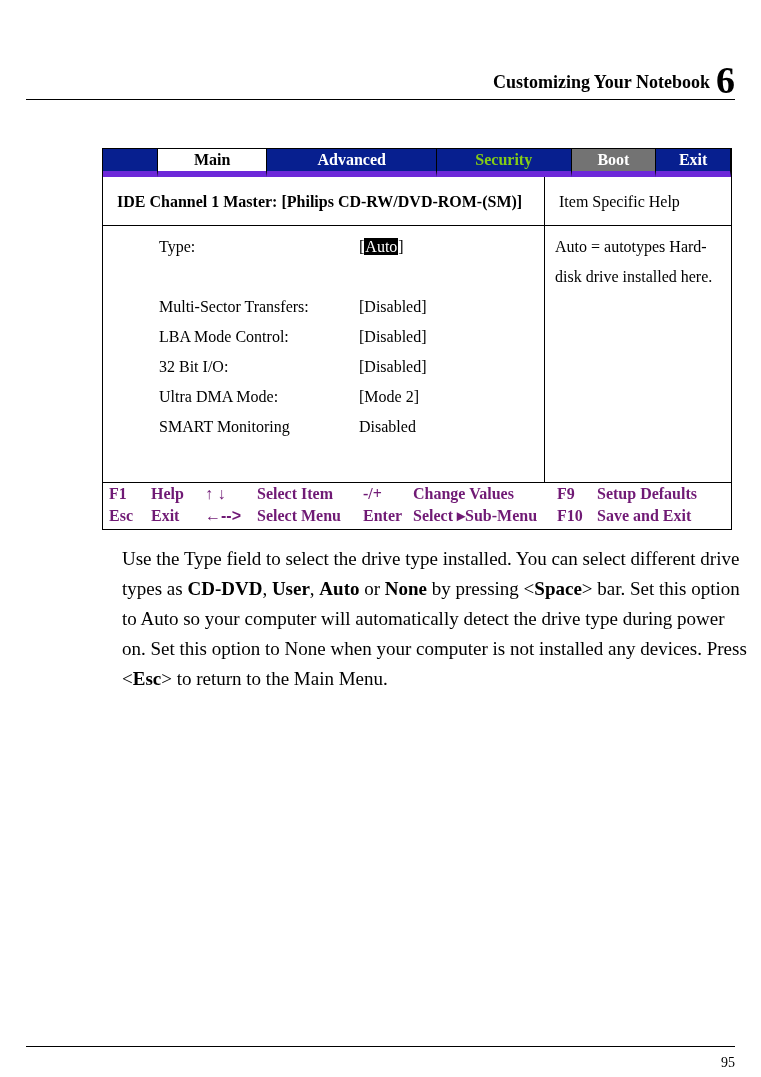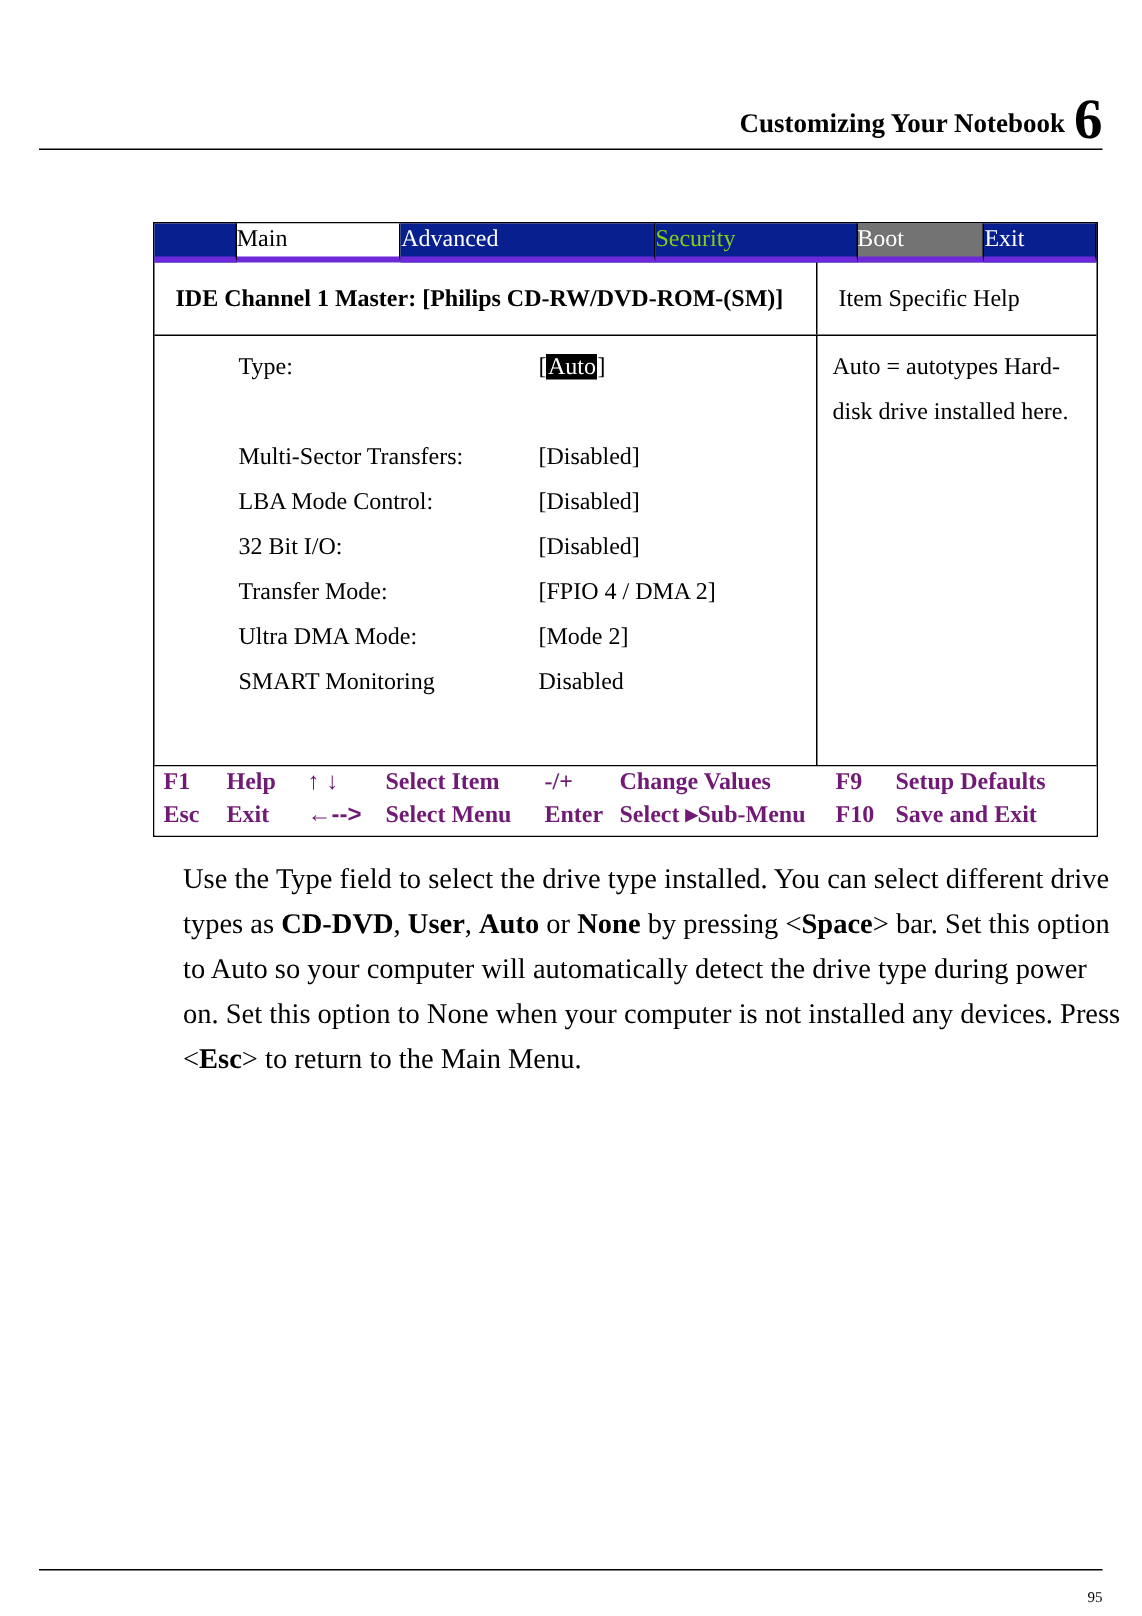--- a/index.html
+++ b/index.html
@@ -41,22 +41,23 @@
     width: 630px;
     border: 1px solid #000;
     box-sizing: border-box;
     font-family: Garamond, "Times New Roman", serif;
   }
   .tab-row {
     display: flex;
   }
   .tab-row .tab {
     padding: 2px 0;
-    font-weight: normal;
-    border-bottom: 4px solid #6d28d9;
+    text-align: center;
+    font-weight: bold;
+    border-bottom: 6px solid #6d28d9;
     border-right: 1px solid #000;
     box-sizing: border-box;
   }
   .tab-spacer { width: 55px; background:#071f8f; border-right:1px solid #000;}
   .tab-main   { width: 110px; background:#fff; }
   .tab-adv    { width: 170px; background:#071f8f; color:#fff; }
   .tab-sec    { width: 135px; background:#071f8f; color:#84cc16; }
   .tab-boot   { width: 85px;  background:#737373; color:#fff; }
   .tab-exit   { width: 75px;  background:#071f8f; color:#fff; border-right:none;}
   .title-row {
@@ -125,21 +126,21 @@
     margin: 14px 0 0 96px;
     font-size: 19px;
     line-height: 30px;
     width: 625px;
   }
   .bold { font-weight: bold; }
   .page-number {
     position:absolute;
     bottom:12px;
     right:26px;
-    font-size:10px;
+    font-size:14px;
   }
   .bottom-rule {
     position:absolute;
     bottom:36px;
     left:26px; right:26px;
     border-top:1px solid #000;
   }
 </style>
 </head>
 <body>
@@ -176,24 +177,20 @@
           <span class="setting-label">Multi-Sector Transfers:</span>
           <span class="setting-value">[Disabled]</span>
         </div>
         <div class="setting-line">
           <span class="setting-label">LBA Mode Control:</span>
           <span class="setting-value">[Disabled]</span>
         </div>
         <div class="setting-line">
           <span class="setting-label">32 Bit I/O:</span>
           <span class="setting-value">[Disabled]</span>
-        </div>
-        <div class="setting-line">
-          <span class="setting-label">Transfer Mode:</span>
-          <span class="setting-value">[FPIO 4 / DMA 2]</span>
         </div>
         <div class="setting-line">
           <span class="setting-label">Ultra DMA Mode:</span>
           <span class="setting-value">[Mode 2]</span>
         </div>
         <div class="setting-line">
           <span class="setting-label">SMART Monitoring</span>
           <span class="setting-value">Disabled</span>
         </div>
       </div>

